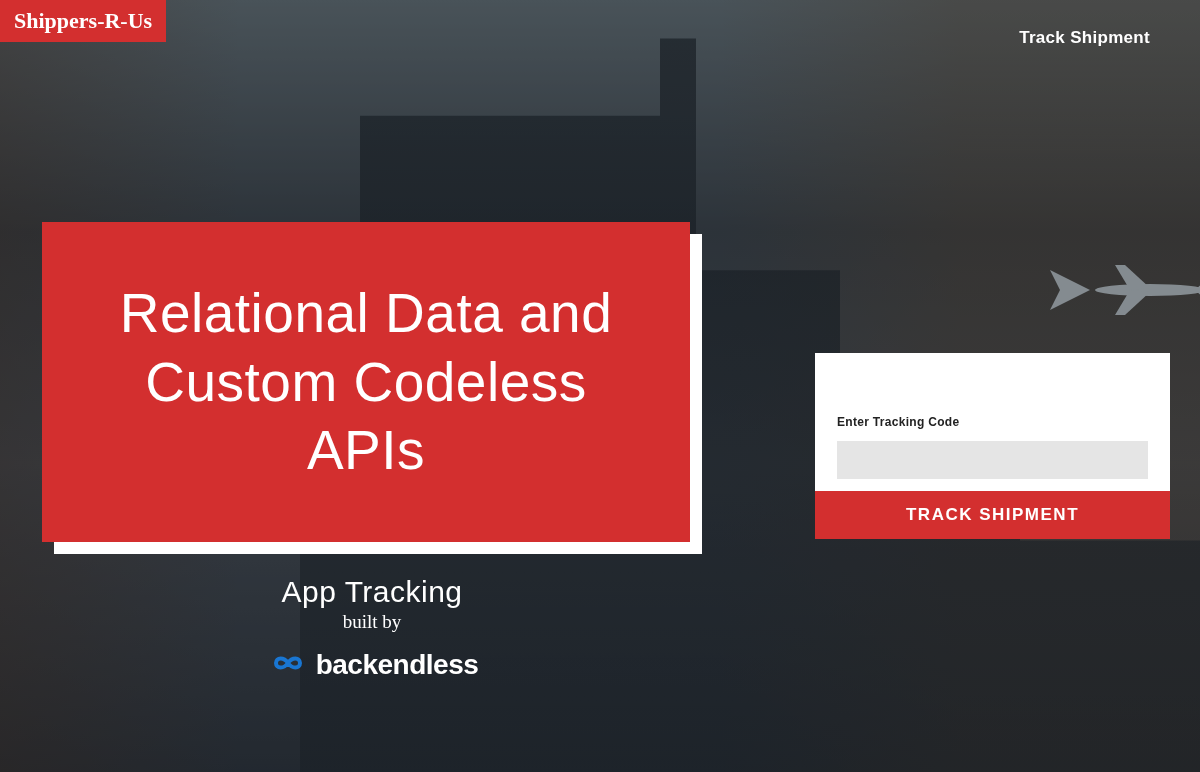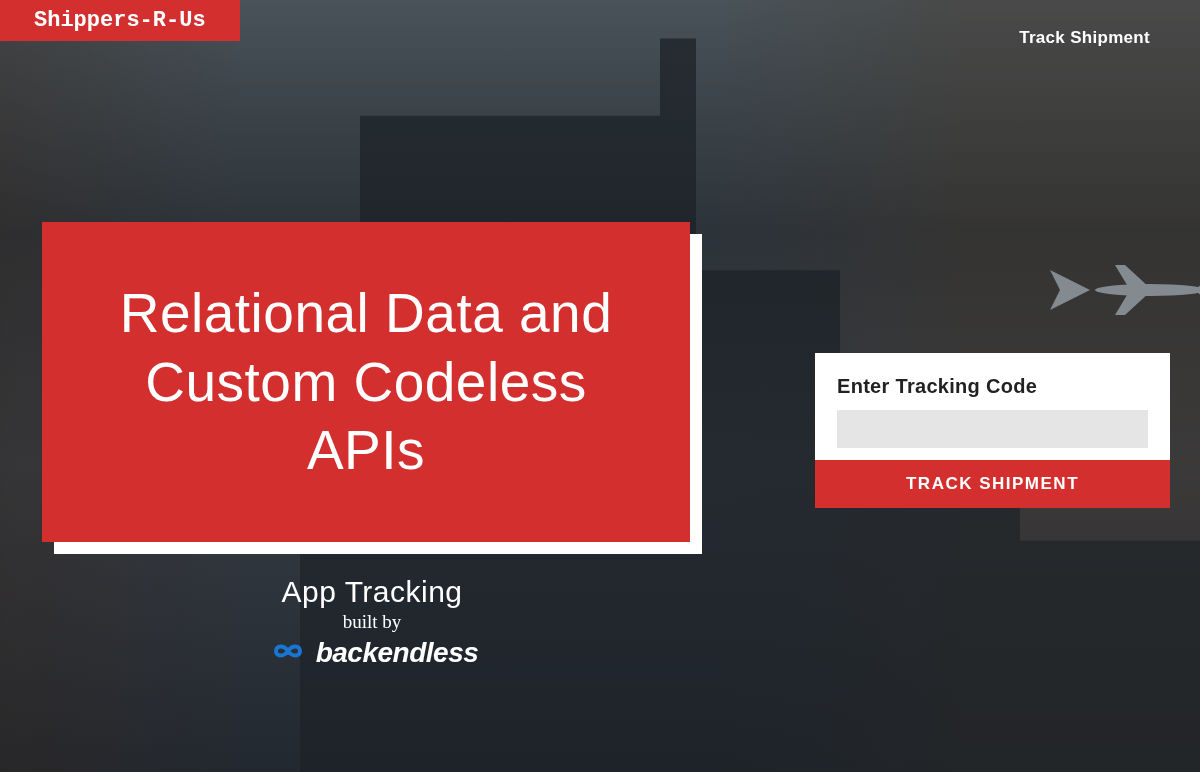--- a/index.html
+++ b/index.html
@@ -61,22 +61,22 @@
       width: 100%;
       height: 100%;
     }
     
     .logo {
       position: absolute;
       top: 0;
       left: 0;
       background: #D32F2F;
       color: white;
-      padding: 8px 34px;
-      font-family: Liberation Mono, monospace;
+      padding: 8px 14px;
+      font-family: Liberation Serif, serif;
       font-size: 22px;
       font-weight: bold;
     }
     
     .nav-link {
       position: absolute;
       top: 28px;
       right: 50px;
       color: white;
       font-size: 17px;
@@ -141,22 +141,21 @@
       font-size: 19px;
       font-weight: 300;
       margin-top: 2px;
       font-family: Georgia, serif;
     }
     
     .backendless-logo {
       display: inline-flex;
       align-items: center;
       gap: 6px;
-      margin-top: 4px;
-      font-style: italic;
+      margin-top: 16px;
     }
     
     .backendless-icon {
       display: inline-block;
     }
     
     .backendless-text {
       color: white;
       font-size: 28px;
       font-weight: bold;
@@ -170,25 +169,26 @@
       width: 355px;
       background: white;
     }
     
     .tracking-panel-inner {
       padding: 22px 22px 12px 22px;
     }
     
     .tracking-label {
       color: #222;
-      font-size: 20px;
+      font-size: 12px;
       font-weight: bold;
       margin-bottom: 12px;
       font-family: 'Arial Narrow', Arial, sans-serif;
       letter-spacing: 0.3px;
+      margin-top: 40px;
     }
     
     .tracking-input {
       width: 100%;
       height: 38px;
       background: #e5e5e5;
       border: none;
       padding: 0 10px;
       font-size: 14px;
     }

